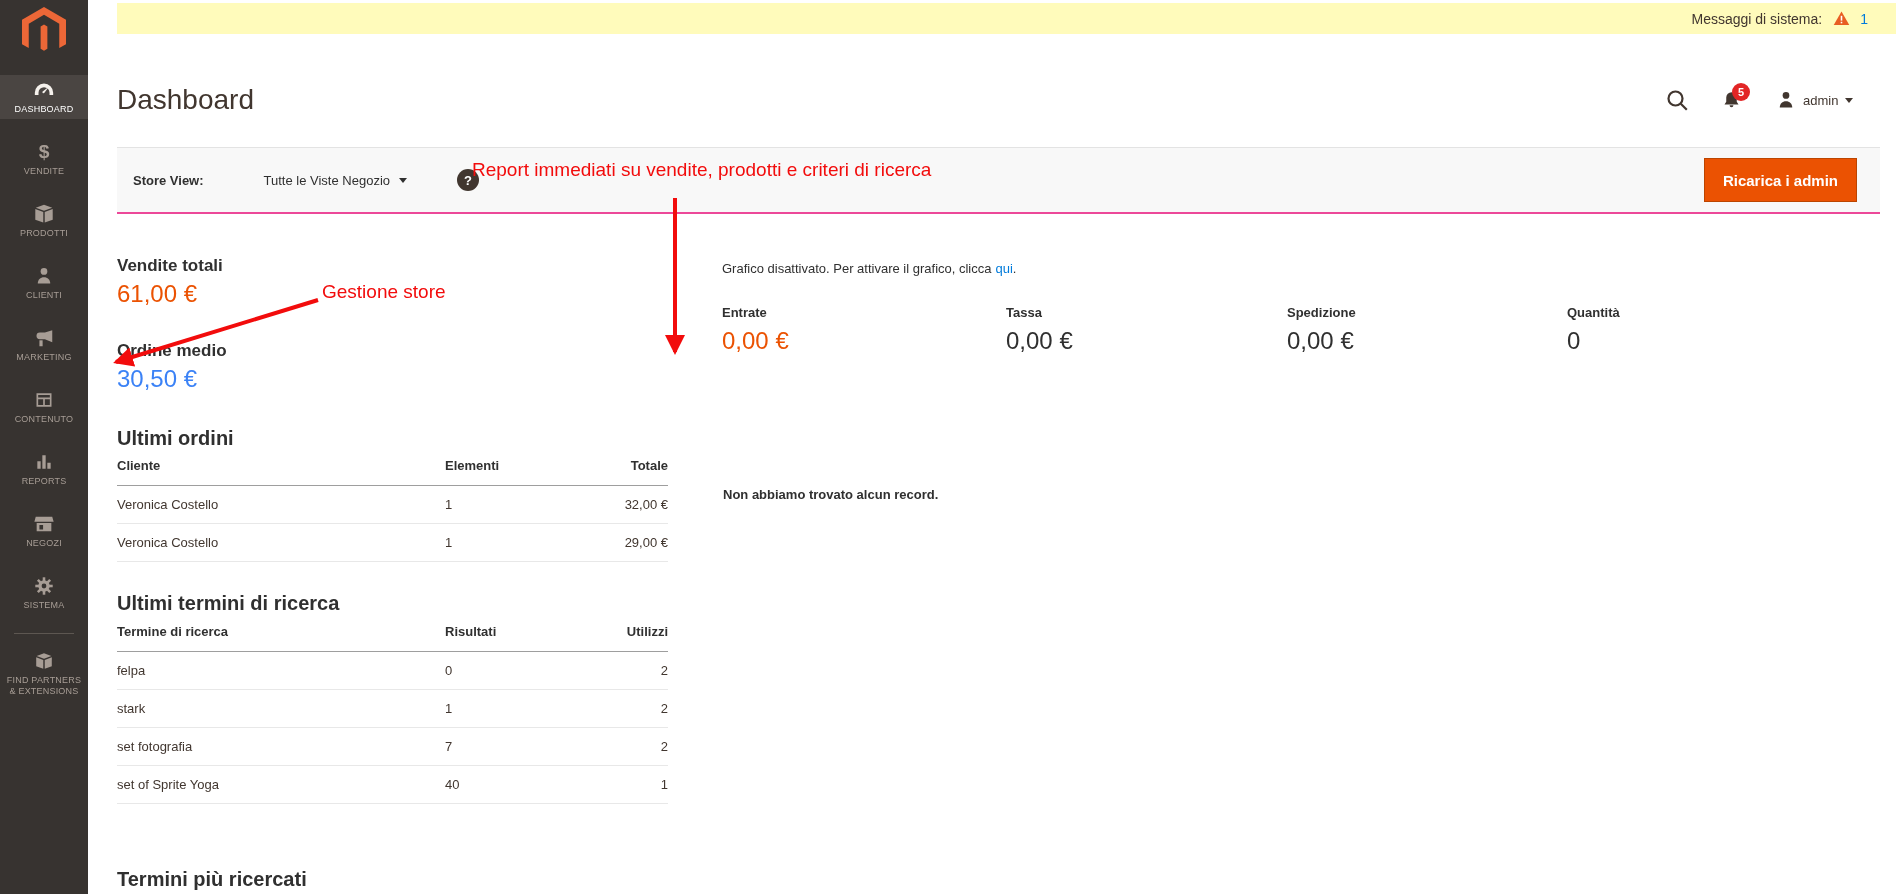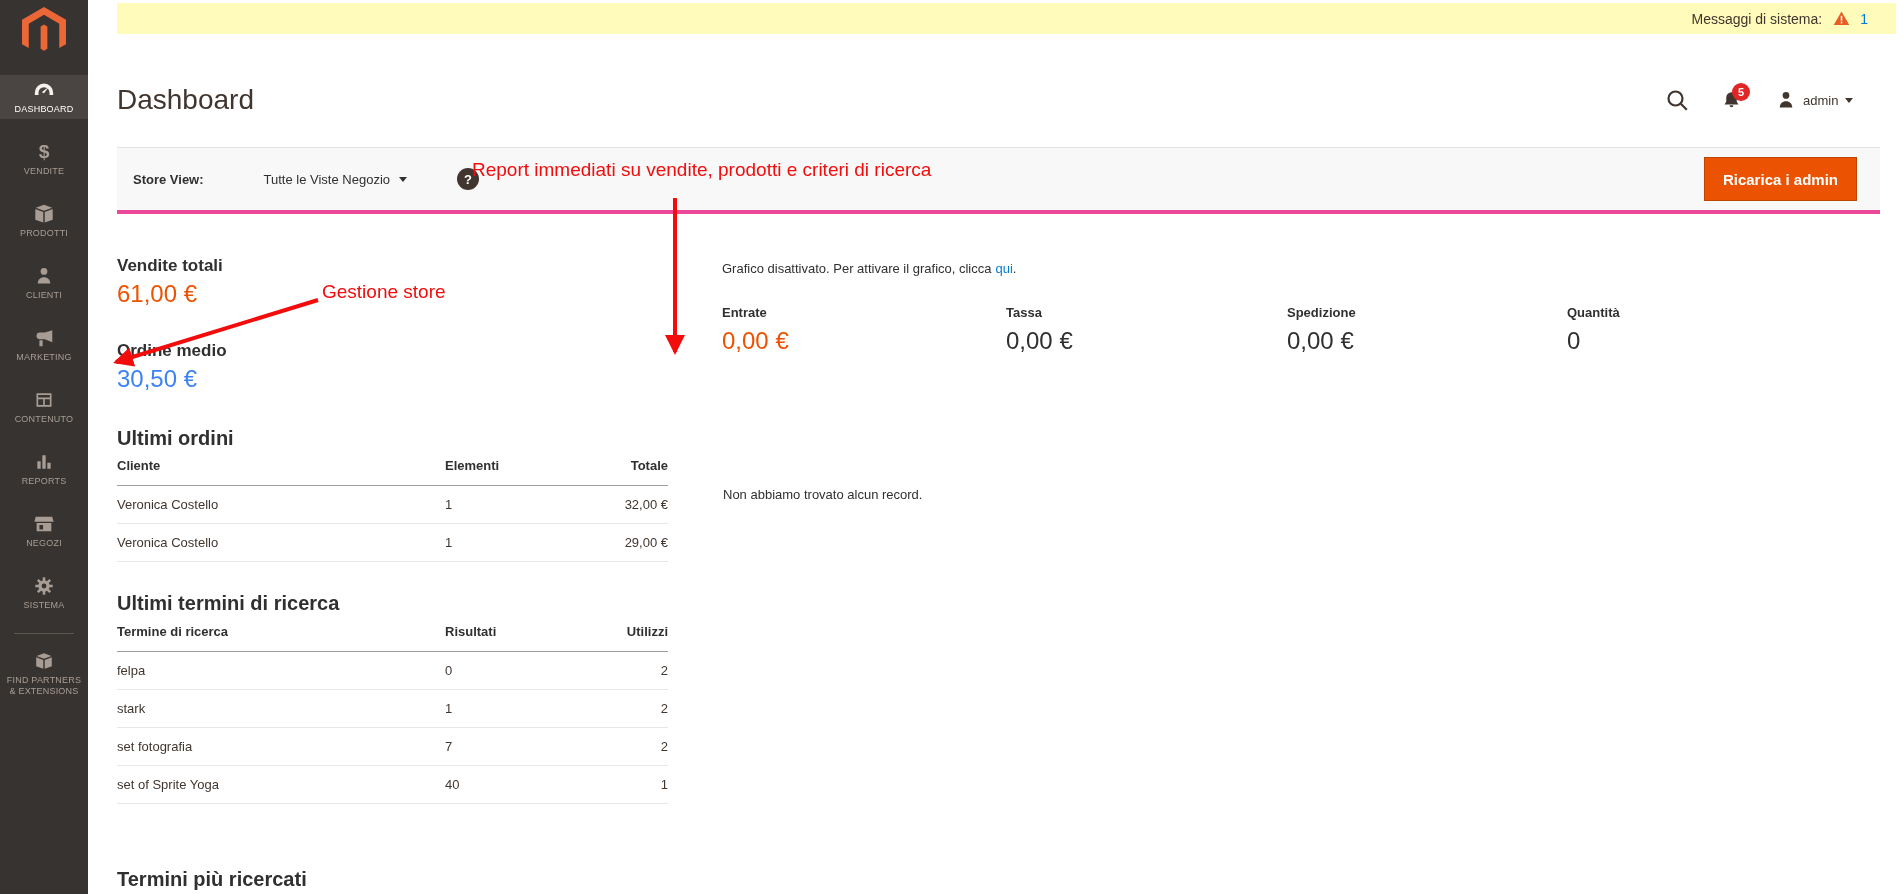--- a/index.html
+++ b/index.html
@@ -30,21 +30,21 @@
   .head-actions { position:absolute; top:88px; left:1665px; display:flex; align-items:center; color:#41362f; }
   .icon-btn { cursor:pointer; display:flex; align-items:center; }
   .search-btn { margin-right:32px; }
   .bell-wrap { position:relative; margin-right:34px; }
   .badge { position:absolute; top:-6px; left:11px; min-width:18px; height:18px; border-radius:9px; background:#e22626; color:#fff; font-size:11px; font-weight:bold; display:flex; align-items:center; justify-content:center; padding:0 4px; }
   .user-wrap { display:flex; align-items:center; gap:7px; cursor:pointer; }
   .user-name { font-size:13px; color:#41362f; }
   .caret { width:0; height:0; border-left:4px solid transparent; border-right:4px solid transparent; border-top:5px solid #41362f; display:inline-block; }
 
   
-  .toolbar { position:absolute; left:117px; top:147px; width:1763px; height:67px; background:#f8f8f8; border-top:1px solid #e3e3e3; border-bottom:4px solid #ec4899; display:flex; align-items:center; z-index:2; }
+  .toolbar { position:absolute; left:117px; top:147px; width:1763px; height:67px; background:#f8f8f8; border-top:1px solid #e3e3e3; border-bottom:2px solid #ec4899; display:flex; align-items:center; z-index:2; }
   .sv-label { font-size:13px; font-weight:bold; margin-left:16px; color:#303030; }
   .sv-value { font-size:13px; margin-left:60px; color:#303030; cursor:pointer; display:flex; align-items:center; gap:9px; }
   .sv-value .caret { border-top-color:#303030; }
   .help-btn { width:22px; height:22px; border-radius:50%; background:#41362f; color:#fff; font-size:13px; font-weight:bold; display:flex; align-items:center; justify-content:center; margin-left:50px; cursor:pointer; }
   .reload-btn { margin-left:auto; margin-right:23px; height:44px; padding:0 18px; background:#eb5202; color:#fff; font-size:15px; font-weight:bold; border:1px solid #bc4500; cursor:pointer; font-family:"Liberation Sans",sans-serif; }
 
   
   .abs { position:absolute; }
   .stat-label { font-size:17px; font-weight:bold; color:#303030; }
   .stat-value { font-size:24px; color:#3b82f6; }
@@ -62,21 +62,21 @@
   .chart-note { position:absolute; left:722px; top:261px; font-size:13px; color:#303030; }
   .chart-note a { color:#007bdb; text-decoration:none; cursor:pointer; margin-left:4px; }
   .metric { position:absolute; top:305px; }
   .metric .m-label { font-size:13px; font-weight:bold; color:#303030; }
   .metric .m-value { font-size:24px; color:#303030; margin-top:7px; }
 
   .tabstrip { position:absolute; left:704px; top:417px; width:1176px; height:48px; border-bottom:1px solid #cacaca; display:flex; align-items:stretch; z-index:1; }
   .tab { font-size:14px; color:#41362f; cursor:pointer; white-space:nowrap; }
   .tab.active { background:#fff; border:1px solid #cacaca; border-top:4px solid #eb5202; border-bottom:1px solid #fff; margin-bottom:-1px; padding:0 19px; line-height:42px; }
   .tab.inactive { background:#f5f5f5; border:1px solid #cacaca; border-bottom:none; margin-left:6px; padding:0 21px; line-height:45px; }
-  .empty-note { position:absolute; left:723px; top:487px; font-size:13px; color:#303030; }
+  .empty-note { position:absolute; left:723px; top:487px; font-size:13px; color:#303030;font-weight:bold; }
 
   
   .ann-text { position:absolute; font-family:Liberation Sans, sans-serif; font-size:19px; color:#f20c0c; z-index:60; }
   #ann-top { left:472px; top:159px; }
   #ann-left { left:322px; top:281px; }
   .overlay { position:absolute; left:0; top:0; width:1903px; height:894px; z-index:55; pointer-events:none; }
 </style>
 </head>
 <body>
 

